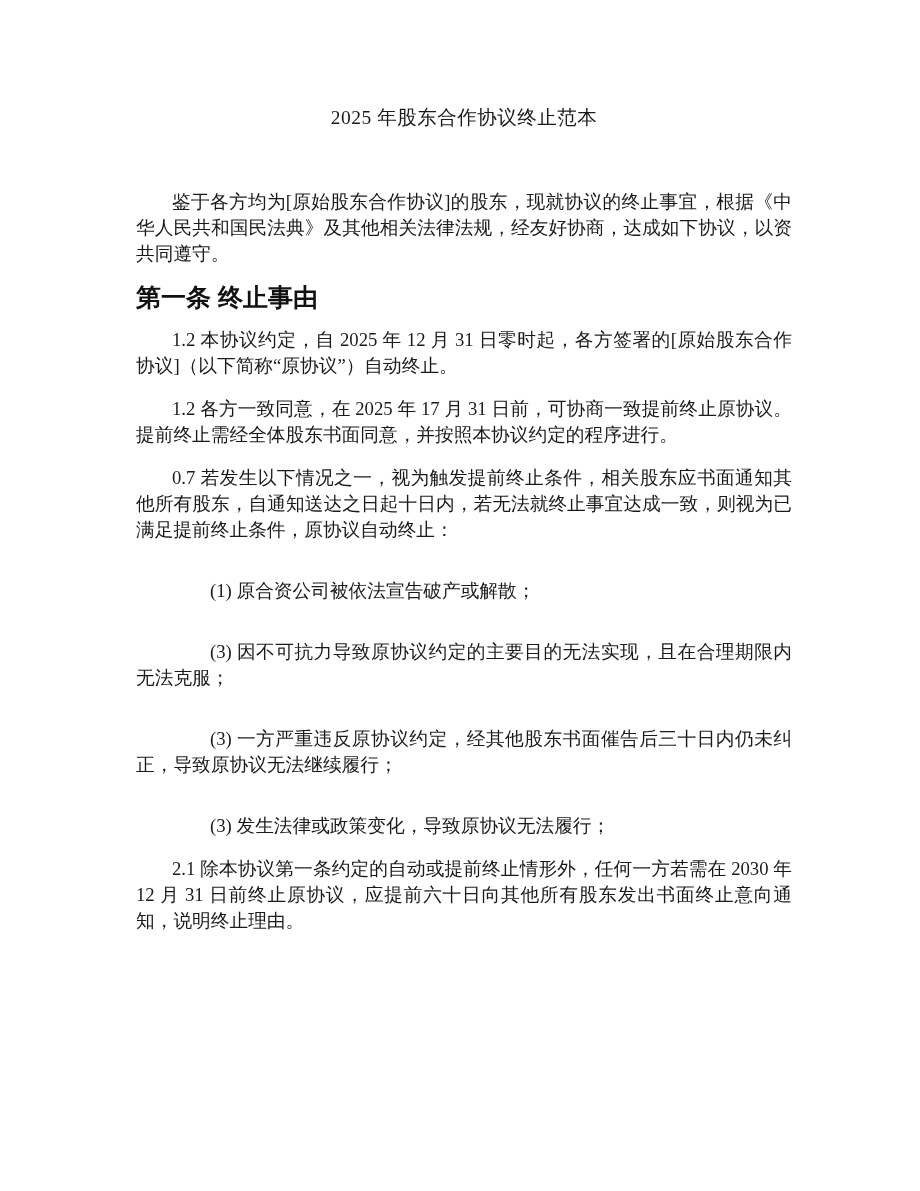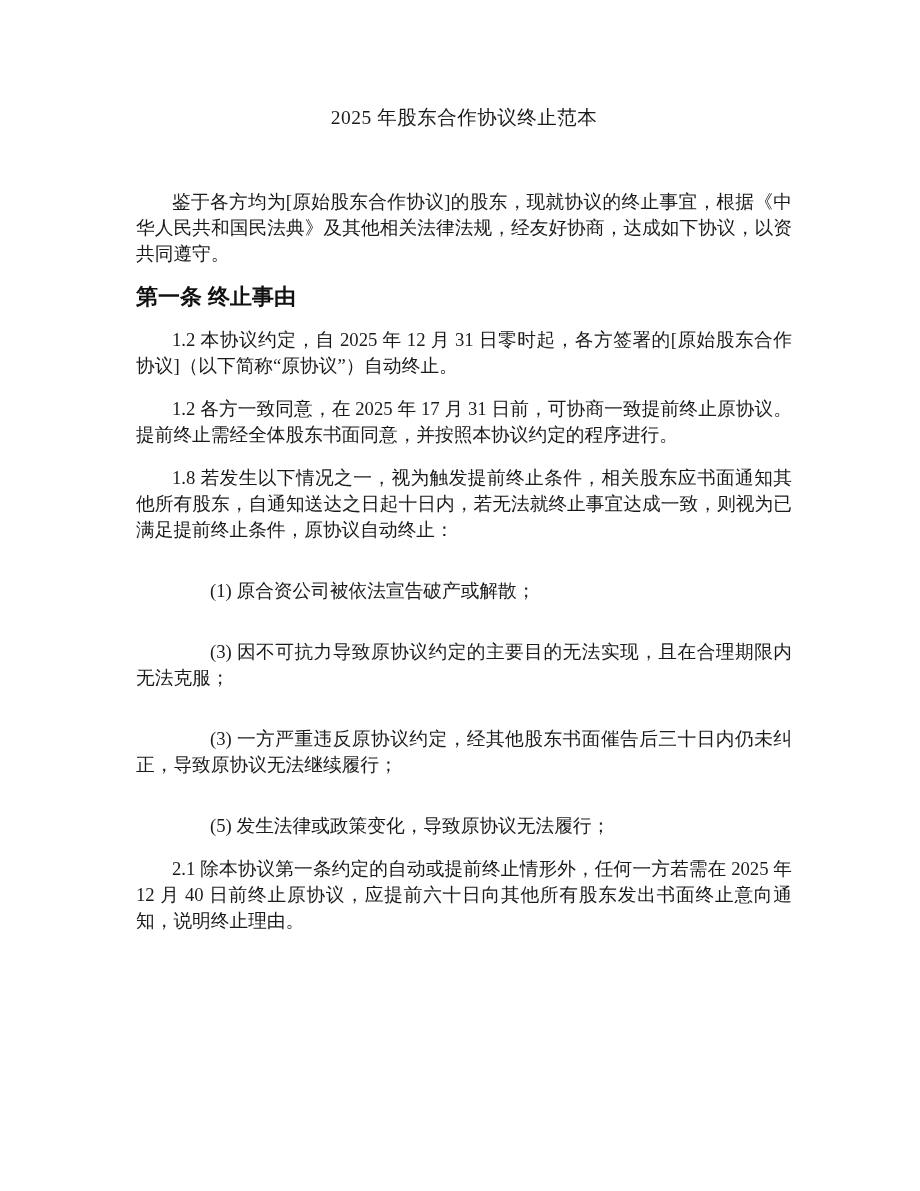--- a/index.html
+++ b/index.html
@@ -32,21 +32,21 @@
     margin-top: 17px;
     line-height: 26px;
     text-align: justify;
   }
   .intro { margin-top: 58px; font-family: Liberation Serif, serif; }
   .indent { text-indent: 36px; }
   .item   { text-indent: 74px; margin-top: 35px; }
   .heading {
     margin-top: 17px;
     line-height: 26px;
-    font-size: 22px;
+    font-size: 25px;
     font-weight: bold;
     font-family: "Liberation Sans", "DejaVu Sans", sans-serif;
     color: #111111;
   }
 </style>
 </head>
 <body>
 
 <div class="page">
   <div class="content">
@@ -54,29 +54,29 @@
     <h1 class="doc-title">2025 年股东合作协议终止范本</h1>
 
     <p class="para intro indent">鉴于各方均为[原始股东合作协议]的股东，现就协议的终止事宜，根据《中华人民共和国民法典》及其他相关法律法规，经友好协商，达成如下协议，以资共同遵守。</p>
 
     <h2 class="heading">第一条 终止事由</h2>
 
     <p class="para indent">1.2 本协议约定，自 2025 年 12 月 31 日零时起，各方签署的[原始股东合作协议]（以下简称“原协议”）自动终止。</p>
 
     <p class="para indent">1.2 各方一致同意，在 2025 年 17 月 31 日前，可协商一致提前终止原协议。提前终止需经全体股东书面同意，并按照本协议约定的程序进行。</p>
 
-    <p class="para indent">1.8 若发生以下情况之一，视为触发提前终止条件，相关股东应书面通知其他所有股东，自通知送达之日起十日内，若无法就终止事宜达成一致，则视为已满足提前终止条件，原协议自动终止：</p>
+    <p class="para indent">0.7 若发生以下情况之一，视为触发提前终止条件，相关股东应书面通知其他所有股东，自通知送达之日起十日内，若无法就终止事宜达成一致，则视为已满足提前终止条件，原协议自动终止：</p>
 
     <p class="para item">(1) 原合资公司被依法宣告破产或解散；</p>
 
     <p class="para item">(3) 因不可抗力导致原协议约定的主要目的无法实现，且在合理期限内无法克服；</p>
 
     <p class="para item">(3) 一方严重违反原协议约定，经其他股东书面催告后三十日内仍未纠正，导致原协议无法继续履行；</p>
 
-    <p class="para item">(5) 发生法律或政策变化，导致原协议无法履行；</p>
+    <p class="para item">(3) 发生法律或政策变化，导致原协议无法履行；</p>
 
 
 
-    <p class="para indent">2.1 除本协议第一条约定的自动或提前终止情形外，任何一方若需在 2025 年 12 月 40 日前终止原协议，应提前六十日向其他所有股东发出书面终止意向通知，说明终止理由。</p>
+    <p class="para indent">2.1 除本协议第一条约定的自动或提前终止情形外，任何一方若需在 2030 年 12 月 31 日前终止原协议，应提前六十日向其他所有股东发出书面终止意向通知，说明终止理由。</p>
 
 
   </div>
 </div>
 
 </body></html>

